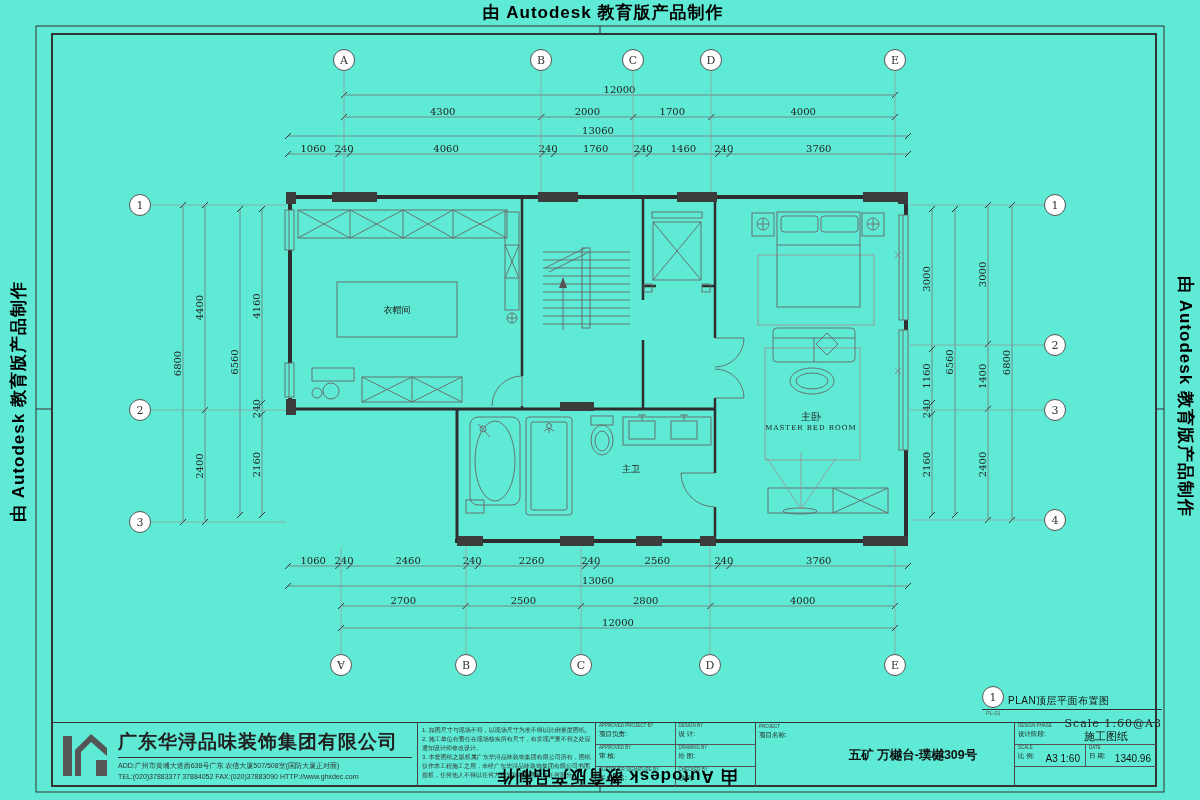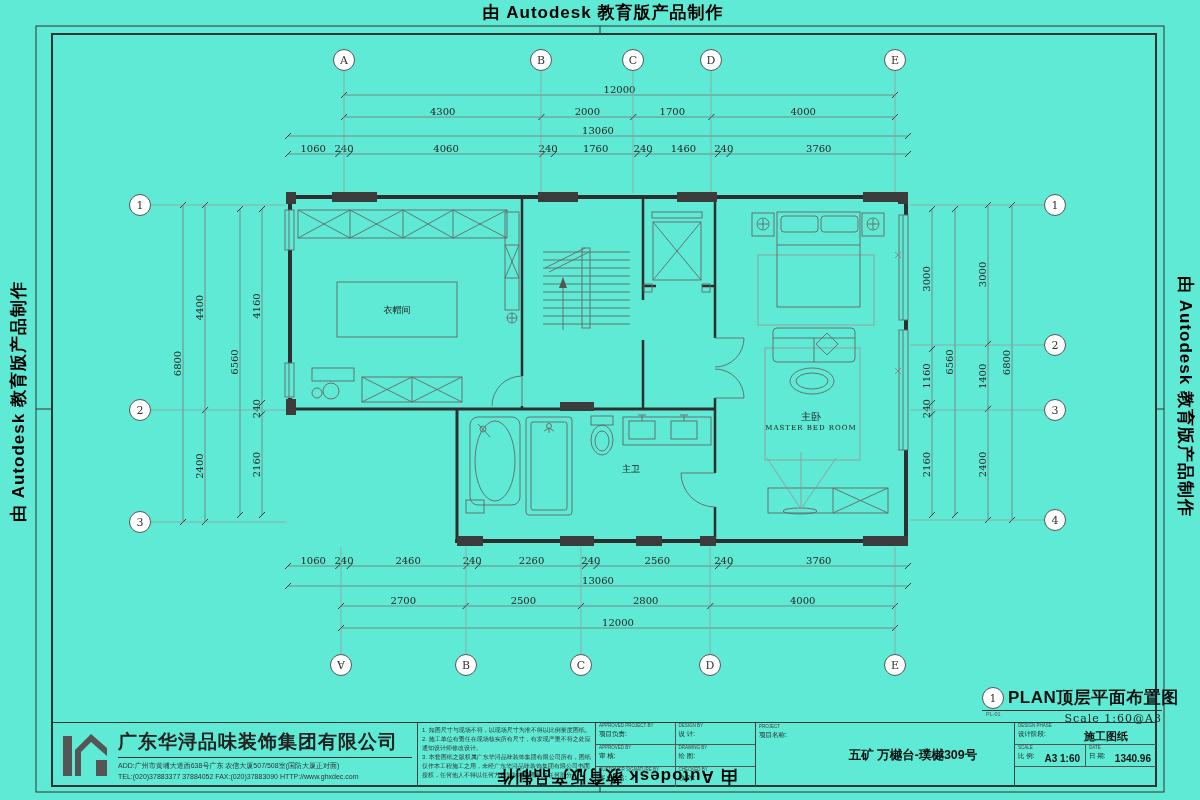--- a/index.html
+++ b/index.html
@@ -38,27 +38,27 @@
   .proj-val{flex:1;display:flex;align-items:center;justify-content:center;font-weight:700;color:#111;}
   .proj-val.v1{font-size:12.5px;}
   .proj-val.v2{font-size:21px;letter-spacing:4px;}
   .tb-right{width:141px;border-right:none;display:flex;flex-direction:column;}
   .tr-row{display:flex;border-bottom:1px solid #555;box-sizing:border-box;}
   .tr-row.r1{flex:0 0 22px;}
   .tr-row.r2{flex:0 0 22px;}
   .tr-row.r3{flex:1;border-bottom:none;margin-top:39px;}
   .tr-cell{flex:1;padding:1px 3px;box-sizing:border-box;border-right:1px solid #555;position:relative;}
   .tr-cell:last-child{border-right:none;}
-  .tr-val{position:absolute;right:5px;top:8px;font-size:10px;font-weight:700;color:#111;white-space:nowrap;}
+  .tr-val{position:absolute;right:5px;top:8px;font-size:10px;font-weight:400;color:#111;white-space:nowrap;}
   .tr-val.phase{font-size:11px;top:6px;right:28px;}
   
   .planlabel{position:absolute;left:982px;top:686px;width:180px;z-index:4;}
   .pl-row1{display:flex;align-items:flex-end;border-bottom:1.5px solid #333;padding-bottom:1px;}
   .pl-circle{width:20px;height:20px;border:1px solid #555;border-radius:50%;font:11px "DejaVu Serif",serif;color:#333;display:flex;align-items:center;justify-content:center;flex:0 0 20px;margin-right:4px;background:#fff;}
-  .pl-title{font-size:17px;font-weight:700;color:#111;white-space:nowrap;letter-spacing:0.5px;}
+  .pl-title{font-size:10px;font-weight:400;color:#111;white-space:nowrap;letter-spacing:0.5px;}
   .pl-code{font-size:5.5px;color:#555;margin-left:4px;}
   .pl-scale{text-align:right;font:11px "DejaVu Serif",serif;color:#222;margin-top:1px;letter-spacing:1px;}
 </style>
 </head>
 <body>
 
 <div class="sheet">
 
   <div class="wm wm-top">由 Autodesk 教育版产品制作</div>
   <div class="wm wm-bottom">由 Autodesk 教育版产品制作</div>
@@ -378,21 +378,21 @@
       <text class="room-cn-lg" x="811" y="420" text-anchor="middle">主卧</text>
       <text class="room-en" x="811" y="430" text-anchor="middle">MASTER BED ROOM</text>
     </g>
   </svg>
 
   <div class="planlabel">
     <div class="pl-row1">
       <div class="pl-circle">1</div>
       <div class="pl-title">PLAN顶层平面布置图</div>
     </div>
-    <div style="display:flex;justify-content:space-between;">
+    <div style="display:flex;justify-content:space-between;flex-direction:column;">
       <span class="pl-code">PL-01</span>
       <span class="pl-scale">Scale 1:60@A3</span>
     </div>
   </div>
 
   <div class="tblock">
     <div class="tb-col tb-company">
       <svg class="logo" viewBox="0 0 46 46">
         <rect x="1" y="4" width="9" height="40" fill="#555"></rect>
         <polygon points="13,44 13,18 29,2 45,16 45,24 29,10 19,20 19,44" fill="#555"></polygon>

